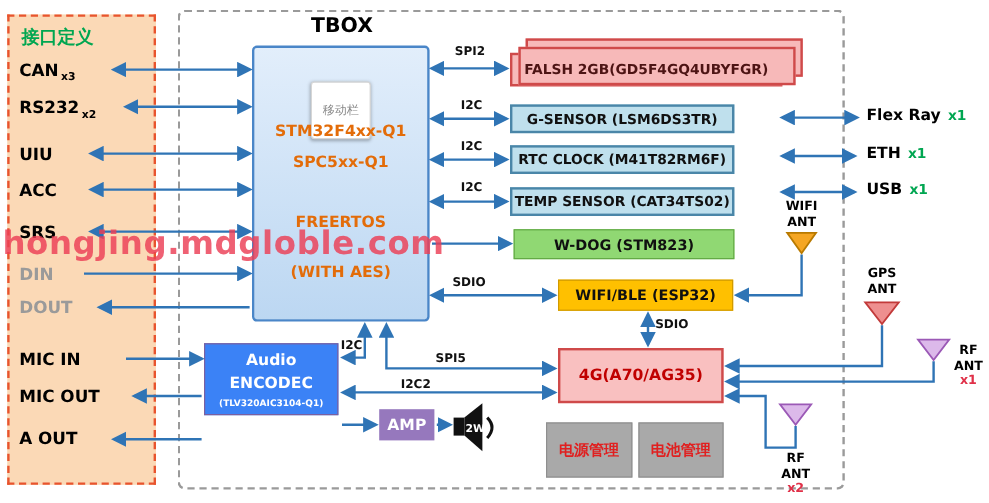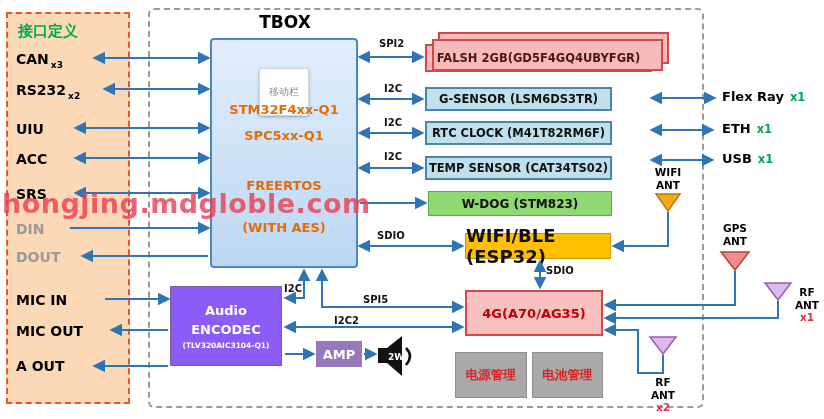--- a/index.html
+++ b/index.html
@@ -13,21 +13,21 @@
     background:#fbd9b6;border:2px dashed #e8542e;border-radius:0;z-index:2}
   .panel-title{position:absolute;left:10px;top:8px;font-size:15px;font-weight:bold;color:#00a651}
   .pitem{position:absolute;left:8px;height:18px;font-size:14px;font-weight:bold;color:#000;white-space:nowrap}
   .pitem .pcount{font-size:9px;vertical-align:sub;margin-left:2px}
   .pitem.muted{color:#9a9a9a}
 
   .tbox-title{position:absolute;left:239px;top:12px;width:92px;text-align:center;
     font-size:17px;font-weight:bold;color:#000;z-index:10}
 
   .block{position:absolute;display:flex;align-items:center;justify-content:center;
-    font-weight:bold;text-align:left;z-index:10}
+    font-weight:bold;text-align:right;z-index:10}
 
   .cpu{position:absolute;left:210px;top:38px;width:148px;height:230px;
     background:linear-gradient(180deg,#e2eefb 0%,#bcd7f2 100%);
     border:2px solid #4a86c8;border-radius:4px;z-index:10}
   .cpu-l{position:absolute;width:100%;text-align:center;color:#e36c09;
     font-weight:bold;font-size:13px}
   .cpu-tip{position:absolute;top:28px;left:50%;transform:translateX(-50%);
     background:#fff;border:1px solid #d6d6d6;border-radius:3px;
     box-shadow:0 1px 3px rgba(0,0,0,.3);color:#8a8a8a;font-size:10px;
     padding:16px 9px;white-space:nowrap}
@@ -40,25 +40,25 @@
   .flash-txt{font-size:11.5px;color:#4d1414;font-weight:bold}
 
   .sblock{background:#bfe0ed;border:2px solid #4a86a8;font-size:11.5px;color:#101010}
   .gsensor{left:425px;top:87px;width:187px;height:24px}
   .rtc{left:425px;top:121px;width:187px;height:24px}
   .temp{left:425px;top:156px;width:187px;height:24px}
 
   .wdog{left:428px;top:191px;width:184px;height:25px;background:#90d873;
     border:1px solid #63aa45;font-size:12px;color:#101010}
   .wifible{left:465px;top:233px;width:146px;height:26px;background:#ffc000;
-    border:1px solid #d19a00;font-size:18px;color:#101010}
+    border:1px solid #d19a00;font-size:12px;color:#101010}
   .fourg{left:465px;top:290px;width:138px;height:46px;background:#f9c0c0;
     border:2px solid #cf4a4a;font-size:13px;color:#c00000}
 
-  .audio{left:170px;top:286px;width:112px;height:80px;background:#8b5cf6;
+  .audio{left:170px;top:286px;width:112px;height:60px;background:#3b82f6;
     border:1px solid #7a5fa0;color:#fff;flex-direction:column;gap:4px}
   .a1{font-size:13px;font-weight:bold}
   .a2{font-size:7.5px;font-weight:bold}
 
   .amp{left:316px;top:341px;width:46px;height:26px;background:#9678bd;
     color:#fff;font-size:13px}
 
   .power{position:absolute;left:455px;top:352px;width:148px;height:46px;
     display:flex;gap:5px;z-index:10}
   .pcell{flex:1;background:#a9a9a9;border:1px solid #8f8f8f;color:#e02020;

